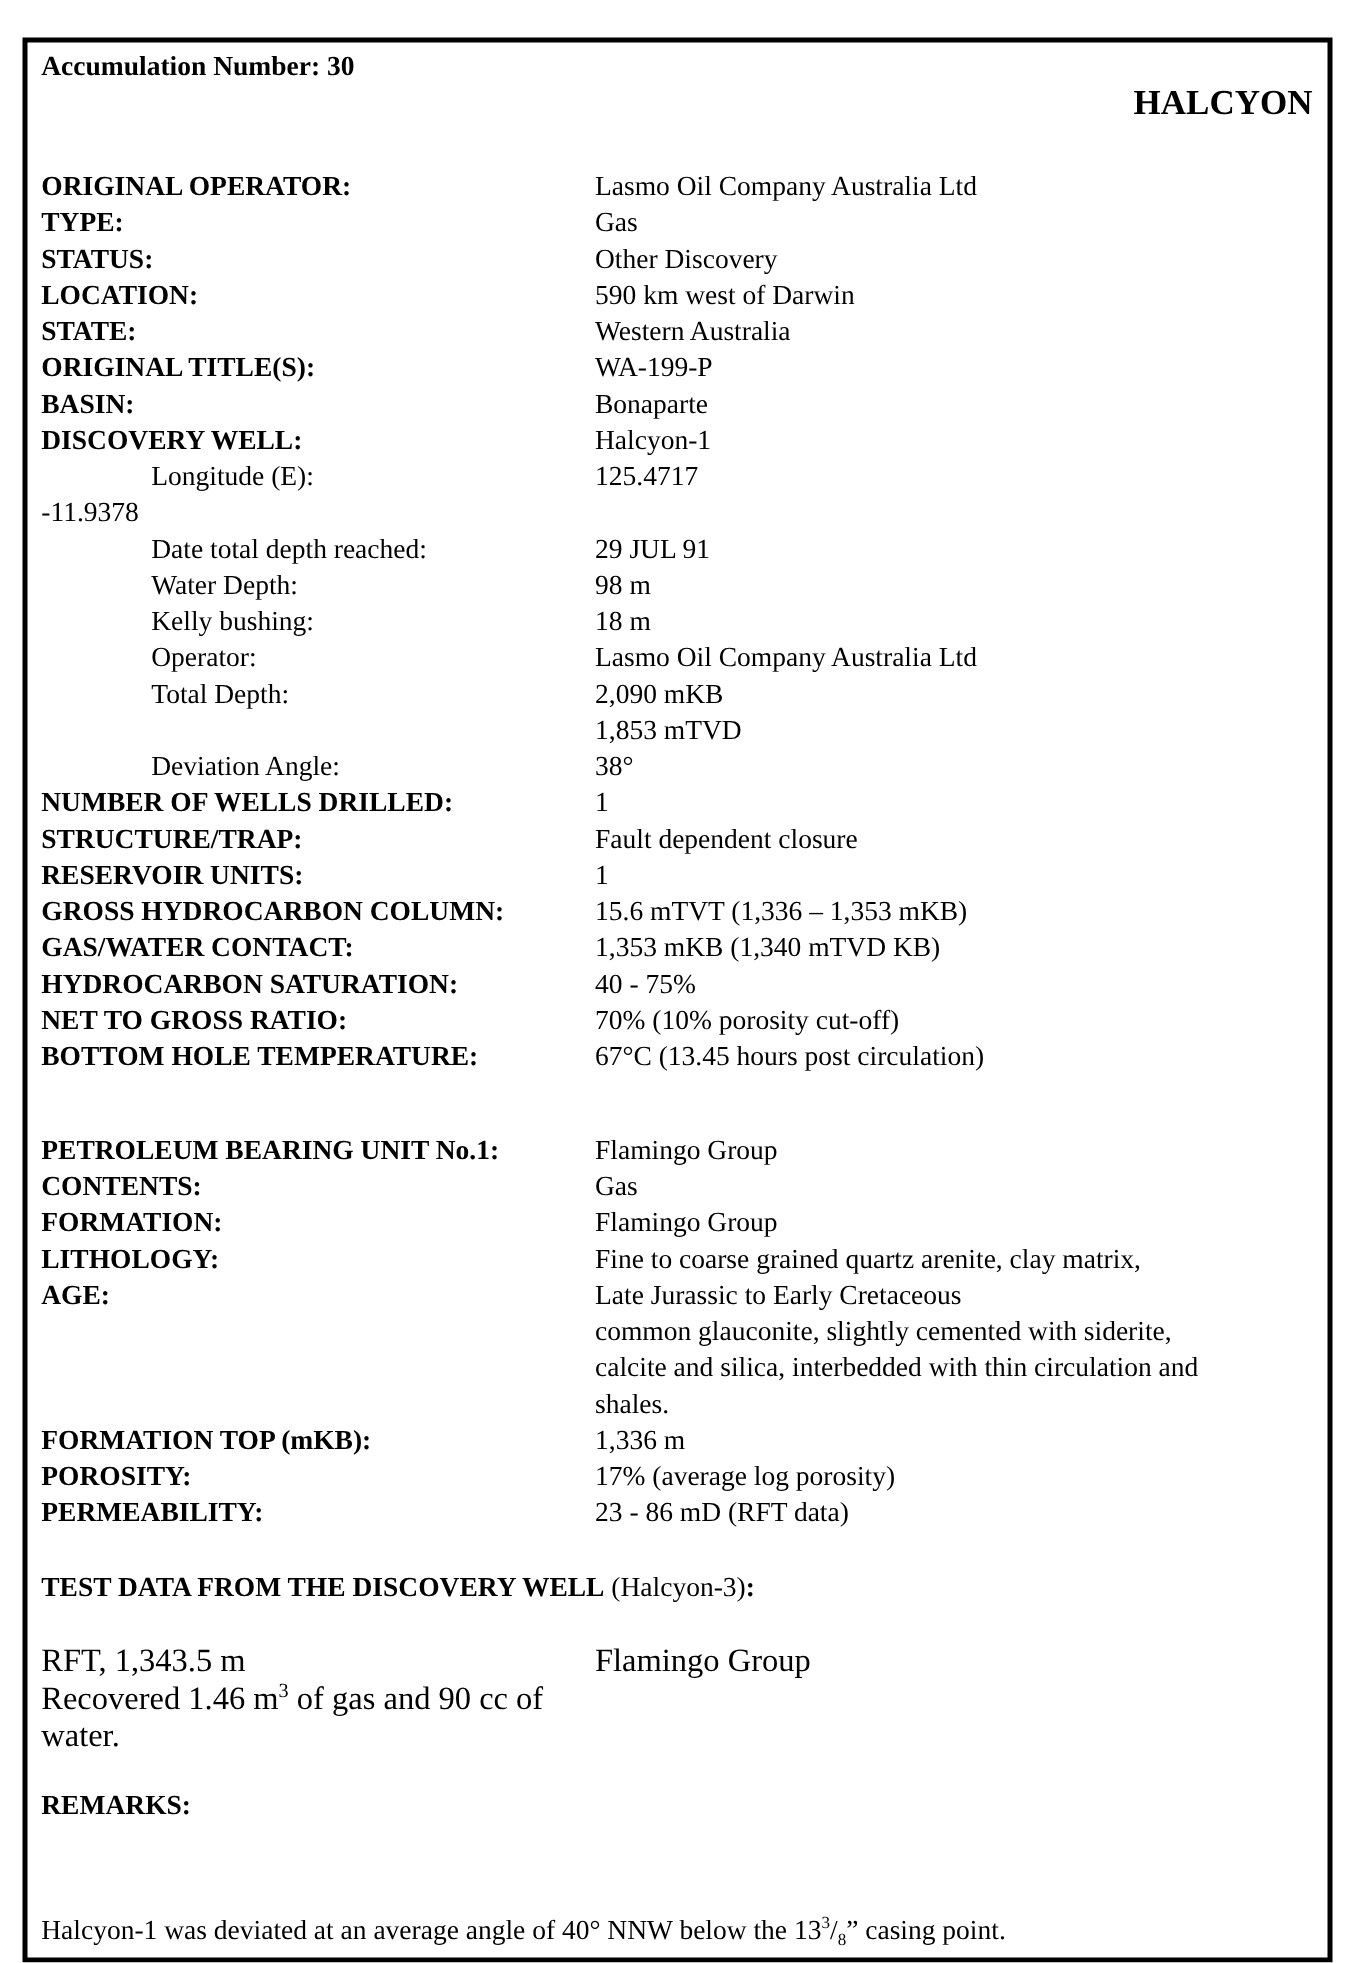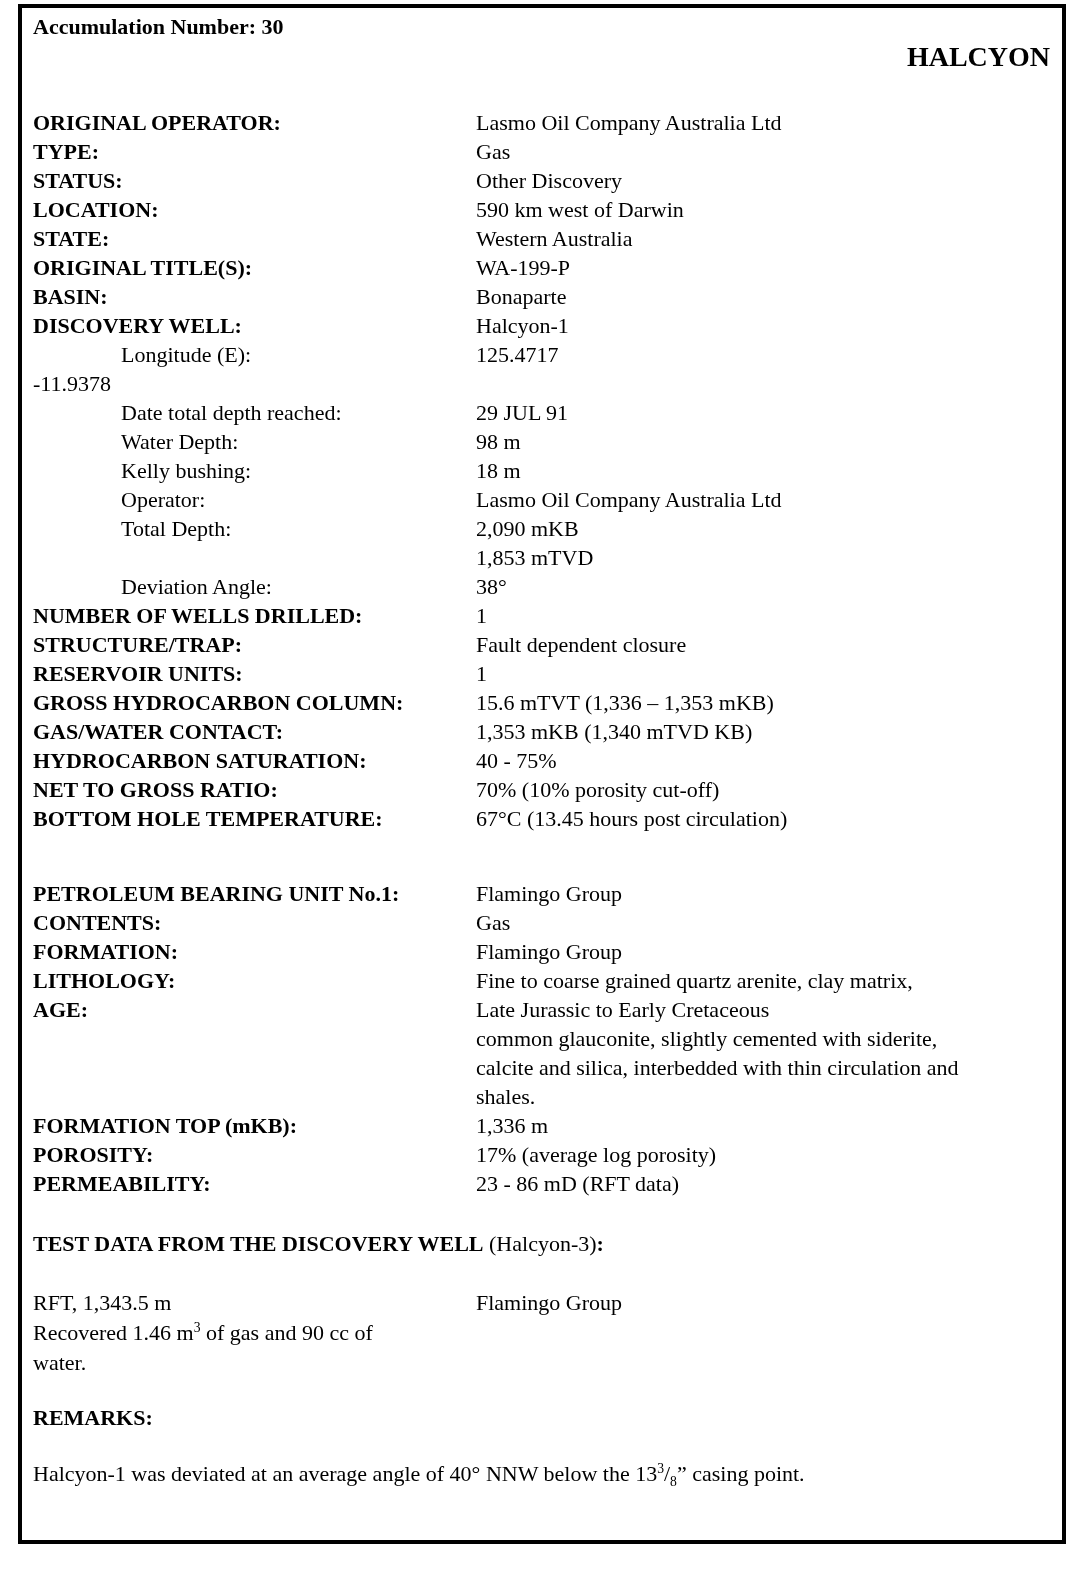--- a/index.html
+++ b/index.html
@@ -11,21 +11,21 @@
   }
   body {
     position: relative;
     width: 1080px;
     height: 1570px;
     overflow: hidden;
   }
   .frame {
     position: absolute;
     left: 18px;
-    top: 4px;
+    top: 30px;
     width: 1048px;
     height: 1540px;
     border: 4px solid #000000;
     box-sizing: border-box;
     padding: 4px 12px 0 11px;
     overflow: hidden;
   }
   .acc-line {
     font-weight: bold;
     font-size: 22px;
@@ -67,31 +67,32 @@
     font-size: 22px;
     line-height: 29px;
     font-weight: bold;
     white-space: nowrap;
   }
   .section-heading .reg {
     font-weight: normal;
   }
   .test-entry {
     display: flex;
-    font-size: 22px;
+    font-size: 26px;
     line-height: 30px;
   }
   .test-left {
     flex: 0 0 443px;
     width: 443px;
   }
   .remarks-text {
     font-size: 22px;
     line-height: 30px;
     white-space: nowrap;
+    margin-top: 44px;
   }
   sup {
     font-size: 0.62em;
     vertical-align: super;
     line-height: 0;
   }
   sub {
     font-size: 0.62em;
     vertical-align: sub;
     line-height: 0;

